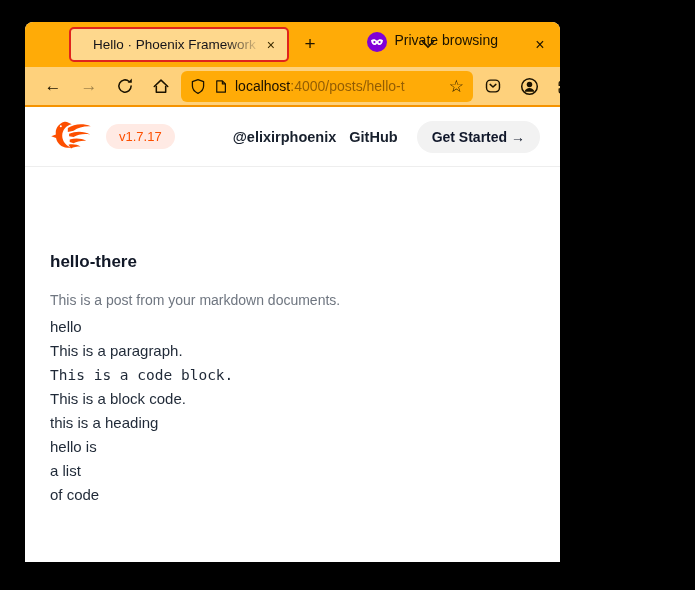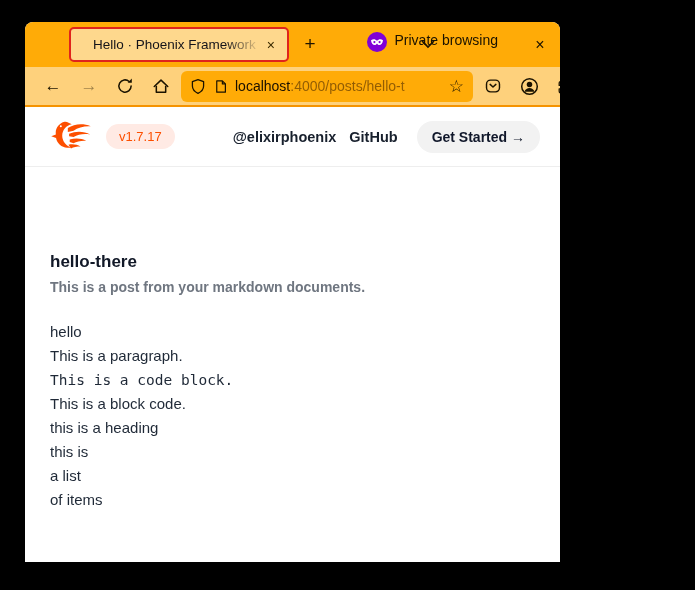--- a/index.html
+++ b/index.html
@@ -48,22 +48,22 @@
          border-bottom:1px solid #eeeeee; }
   .badge { margin-left:14px; background:#ffeae4; color:#fd4f00; font-size:13px;
          padding:5px 13px; border-radius:999px; }
   .spacer { flex:1; }
   .hlink { font-size:14.5px; font-weight:700; color:#18202d; margin-left:13px; }
   .cta { margin-left:19px; background:#f2f2f2; border-radius:999px; padding:8px 15px;
          font-size:14px; font-weight:700; color:#10172a; }
 
   .post { padding:82px 25px 0 25px; }
   .post-title { font-size:17px; font-weight:700; color:#111827; line-height:26px; }
-  .post-subtitle { margin-top:2px; font-size:14px; color:#6f7680; line-height:20px;font-weight:bold; }
-  .post-lines { margin-top:23px; }
+  .post-subtitle { margin-top:15px; font-size:14px; color:#6f7680; line-height:20px; }
+  .post-lines { margin-top:5px; }
   .line { font-size:15px; color:#1f2937; line-height:24px; }
   .line.code { font-family:"DejaVu Sans Mono","Liberation Mono",monospace; font-size:14.5px; }
 </style>
 </head>
 <body>
 
 <div class="window">
 
   <div class="tabstrip">
     <div class="tab">
@@ -168,20 +168,20 @@
 
     <div class="post">
       <div class="post-title">hello-there</div>
       <div class="post-subtitle">This is a post from your markdown documents.</div>
       <div class="post-lines">
         <div class="line">hello</div>
         <div class="line">This is a paragraph.</div>
         <div class="line code">This is a code block.</div>
         <div class="line">This is a block code.</div>
         <div class="line">this is a heading</div>
-        <div class="line">this is</div>
+        <div class="line">hello is</div>
         <div class="line">a list</div>
-        <div class="line">of items</div>
+        <div class="line">of code</div>
       </div>
     </div>
   </div>
 
 </div>
 
 </body></html>

